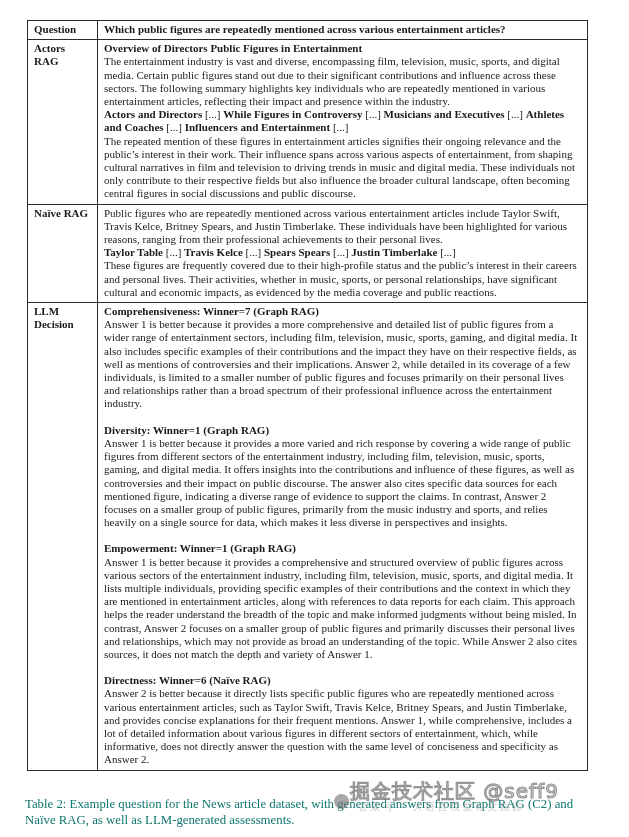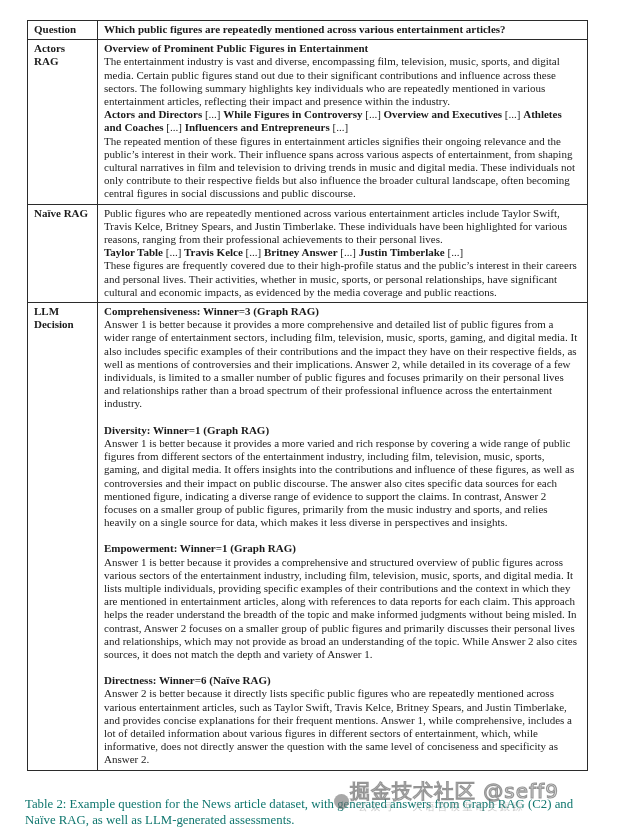--- a/index.html
+++ b/index.html
@@ -88,38 +88,38 @@
     <tbody>
         <tr>
           <td class="label-cell">Question</td>
           <td class="content-cell">
             <div class="block"><span class="b">Which public figures are repeatedly mentioned across various entertainment articles?</span></div>
           </td>
         </tr>
         <tr>
           <td class="label-cell">Actors RAG</td>
           <td class="content-cell">
-            <div class="block"><span class="b">Overview of Prominent Public Figures in Entertainment</span></div>
+            <div class="block"><span class="b">Overview of Directors Public Figures in Entertainment</span></div>
             <div class="block"><span>The entertainment industry is vast and diverse, encompassing film, television, music, sports, and digital media. Certain public figures stand out due to their significant contributions and influence across these sectors. The following summary highlights key individuals who are repeatedly mentioned in various entertainment articles, reflecting their impact and presence within the industry.</span></div>
-            <div class="block"><span class="b">Actors and Directors</span><span> [...] </span><span class="b">While Figures in Controversy</span><span> [...] </span><span class="b">Overview and Executives</span><span> [...] </span><span class="b">Athletes and Coaches</span><span> [...] </span><span class="b">Influencers and Entrepreneurs</span><span> [...]</span></div>
+            <div class="block"><span class="b">Actors and Directors</span><span> [...] </span><span class="b">While Figures in Controversy</span><span> [...] </span><span class="b">Musicians and Executives</span><span> [...] </span><span class="b">Athletes and Coaches</span><span> [...] </span><span class="b">Influencers and Entertainment</span><span> [...]</span></div>
             <div class="block"><span>The repeated mention of these figures in entertainment articles signifies their ongoing relevance and the public’s interest in their work. Their influence spans across various aspects of entertainment, from shaping cultural narratives in film and television to driving trends in music and digital media. These individuals not only contribute to their respective fields but also influence the broader cultural landscape, often becoming central figures in social discussions and public discourse.</span></div>
           </td>
         </tr>
         <tr>
           <td class="label-cell">Naïve RAG</td>
           <td class="content-cell">
             <div class="block"><span>Public figures who are repeatedly mentioned across various entertainment articles include Taylor Swift, Travis Kelce, Britney Spears, and Justin Timberlake. These individuals have been highlighted for various reasons, ranging from their professional achievements to their personal lives.</span></div>
-            <div class="block"><span class="b">Taylor Table</span><span> [...] </span><span class="b">Travis Kelce</span><span> [...] </span><span class="b">Britney Answer</span><span> [...] </span><span class="b">Justin Timberlake</span><span> [...]</span></div>
+            <div class="block"><span class="b">Taylor Table</span><span> [...] </span><span class="b">Travis Kelce</span><span> [...] </span><span class="b">Spears Spears</span><span> [...] </span><span class="b">Justin Timberlake</span><span> [...]</span></div>
             <div class="block"><span>These figures are frequently covered due to their high-profile status and the public’s interest in their careers and personal lives. Their activities, whether in music, sports, or personal relationships, have significant cultural and economic impacts, as evidenced by the media coverage and public reactions.</span></div>
           </td>
         </tr>
         <tr>
           <td class="label-cell">LLM Decision</td>
           <td class="content-cell">
-            <div class="block"><span class="b">Comprehensiveness: Winner=3 (Graph RAG)</span></div>
+            <div class="block"><span class="b">Comprehensiveness: Winner=7 (Graph RAG)</span></div>
             <div class="block"><span>Answer 1 is better because it provides a more comprehensive and detailed list of public figures from a wider range of entertainment sectors, including film, television, music, sports, gaming, and digital media. It also includes specific examples of their contributions and the impact they have on their respective fields, as well as mentions of controversies and their implications. Answer 2, while detailed in its coverage of a few individuals, is limited to a smaller number of public figures and focuses primarily on their personal lives and relationships rather than a broad spectrum of their professional influence across the entertainment industry.</span></div>
             <div class="spacer"></div>
             <div class="block"><span class="b">Diversity: Winner=1 (Graph RAG)</span></div>
             <div class="block"><span>Answer 1 is better because it provides a more varied and rich response by covering a wide range of public figures from different sectors of the entertainment industry, including film, television, music, sports, gaming, and digital media. It offers insights into the contributions and influence of these figures, as well as controversies and their impact on public discourse. The answer also cites specific data sources for each mentioned figure, indicating a diverse range of evidence to support the claims. In contrast, Answer 2 focuses on a smaller group of public figures, primarily from the music industry and sports, and relies heavily on a single source for data, which makes it less diverse in perspectives and insights.</span></div>
             <div class="spacer"></div>
             <div class="block"><span class="b">Empowerment: Winner=1 (Graph RAG)</span></div>
             <div class="block"><span>Answer 1 is better because it provides a comprehensive and structured overview of public figures across various sectors of the entertainment industry, including film, television, music, sports, and digital media. It lists multiple individuals, providing specific examples of their contributions and the context in which they are mentioned in entertainment articles, along with references to data reports for each claim. This approach helps the reader understand the breadth of the topic and make informed judgments without being misled. In contrast, Answer 2 focuses on a smaller group of public figures and primarily discusses their personal lives and relationships, which may not provide as broad an understanding of the topic. While Answer 2 also cites sources, it does not match the depth and variety of Answer 1.</span></div>
             <div class="spacer"></div>
             <div class="block"><span class="b">Directness: Winner=6 (Naïve RAG)</span></div>
             <div class="block"><span>Answer 2 is better because it directly lists specific public figures who are repeatedly mentioned across various entertainment articles, such as Taylor Swift, Travis Kelce, Britney Spears, and Justin Timberlake, and provides concise explanations for their frequent mentions. Answer 1, while comprehensive, includes a lot of detailed information about various figures in different sectors of entertainment, which, while informative, does not directly answer the question with the same level of conciseness and specificity as Answer 2.</span></div>

